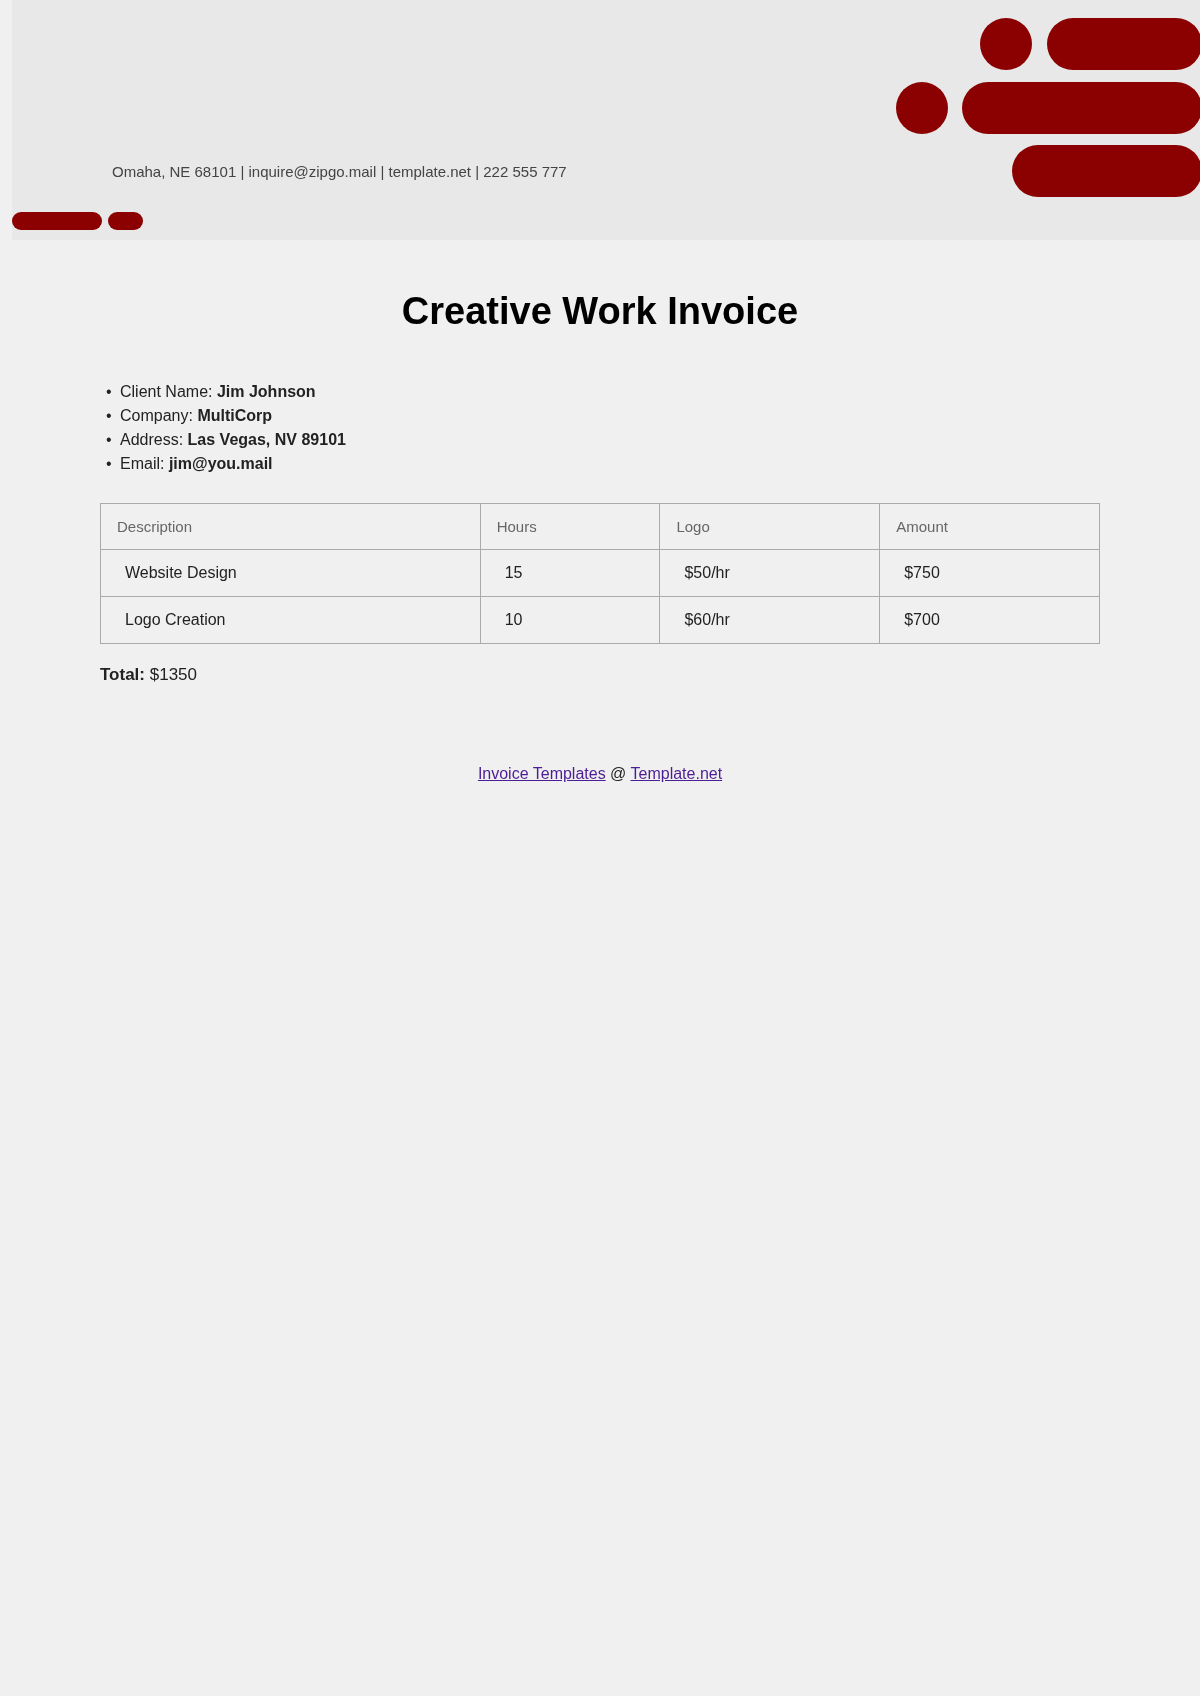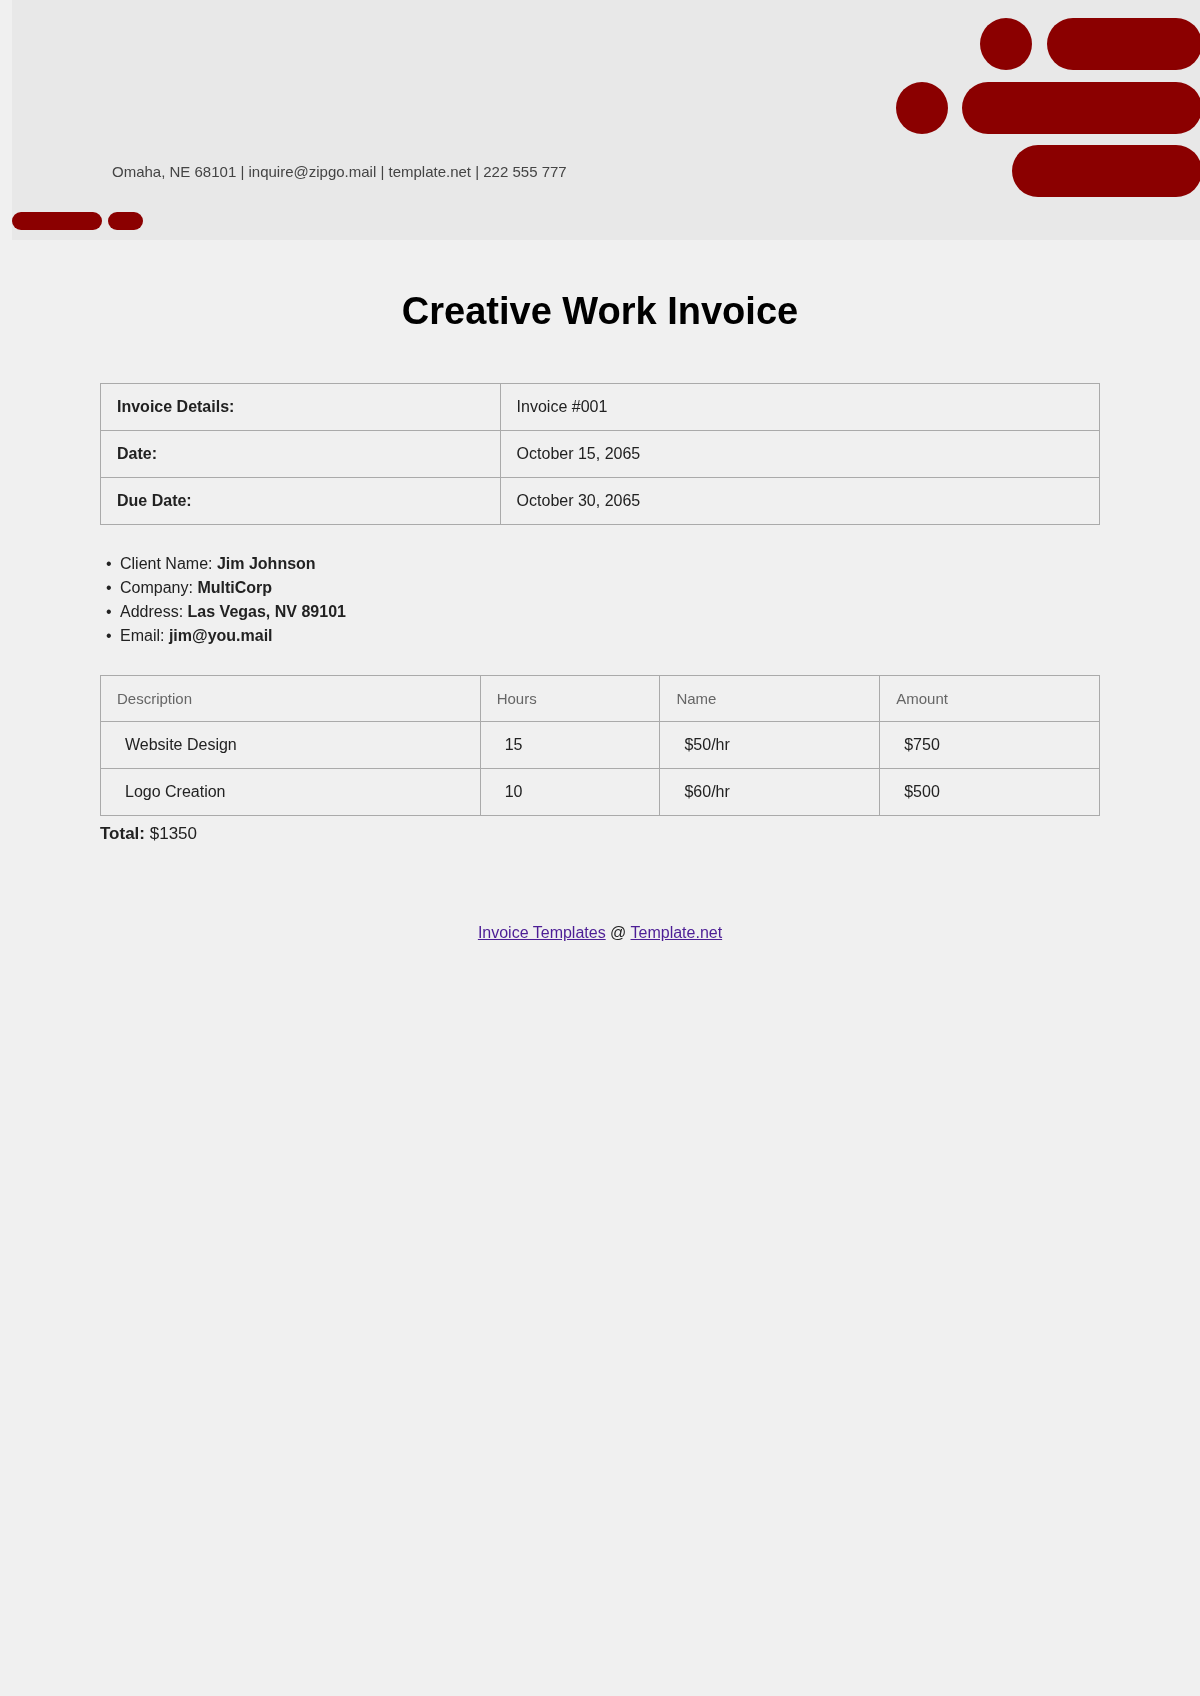--- a/index.html
+++ b/index.html
@@ -184,21 +184,21 @@
     .bill-to-list li::before {
       content: "•";
       position: absolute;
       left: -4px;
     }
 
     
     .services-table {
       width: 100%;
       border-collapse: collapse;
-      margin-bottom: 8px;
+      margin-bottom: 21px;
       border-radius: 16px;
     }
 
     .services-table th {
       padding: 14px 16px;
       border: 1px solid #aaa;
       font-size: 15px;
       font-weight: normal;
       color: #666;
       background: #f0f0f0;
@@ -268,67 +268,51 @@
   <div class="deco-bottom-left">
     <div class="deco-bar-bl-1"></div>
     <div class="deco-bar-bl-2"></div>
   </div>
 </div>
 
 <div class="main-content">
 
   <h1 class="invoice-title">Creative Work Invoice</h1>
 
-  <table class="details-table">
-    <tbody>
-        <tr>
-      <td>Invoice Details:</td>
-      <td>Invoice #001</td>
-    </tr>
-    <tr>
-      <td>Date:</td>
-      <td>October 15, 2065</td>
-    </tr>
-    <tr>
-      <td>Due Date:</td>
-      <td>October 30, 2065</td>
-    </tr>
-  </tbody>
-    </table>
 
   <div class="bill-to">
     <ul class="bill-to-list">
       <li>Client Name: <strong>Jim Johnson</strong></li>
       <li>Company: <strong>MultiCorp</strong></li>
       <li>Address: <strong>Las Vegas, NV 89101</strong></li>
       <li>Email: <strong>jim@you.mail</strong></li>
     </ul>
   </div>
 
   <table class="services-table">
     <thead>
       <tr>
         <th>Description</th>
         <th>Hours</th>
-        <th>Name</th>
+        <th>Logo</th>
         <th>Amount</th>
       </tr>
     </thead>
     <tbody>
       <tr>
         <td>Website Design</td>
         <td>15</td>
         <td>$50/hr</td>
         <td>$750</td>
       </tr>
       <tr>
         <td>Logo Creation</td>
         <td>10</td>
         <td>$60/hr</td>
-        <td>$500</td>
+        <td>$700</td>
       </tr>
     </tbody>
   </table>
 
   <div class="total-line">
     <strong>Total:</strong>
     <span>$1350</span>
   </div>
 
   <div class="footer">

